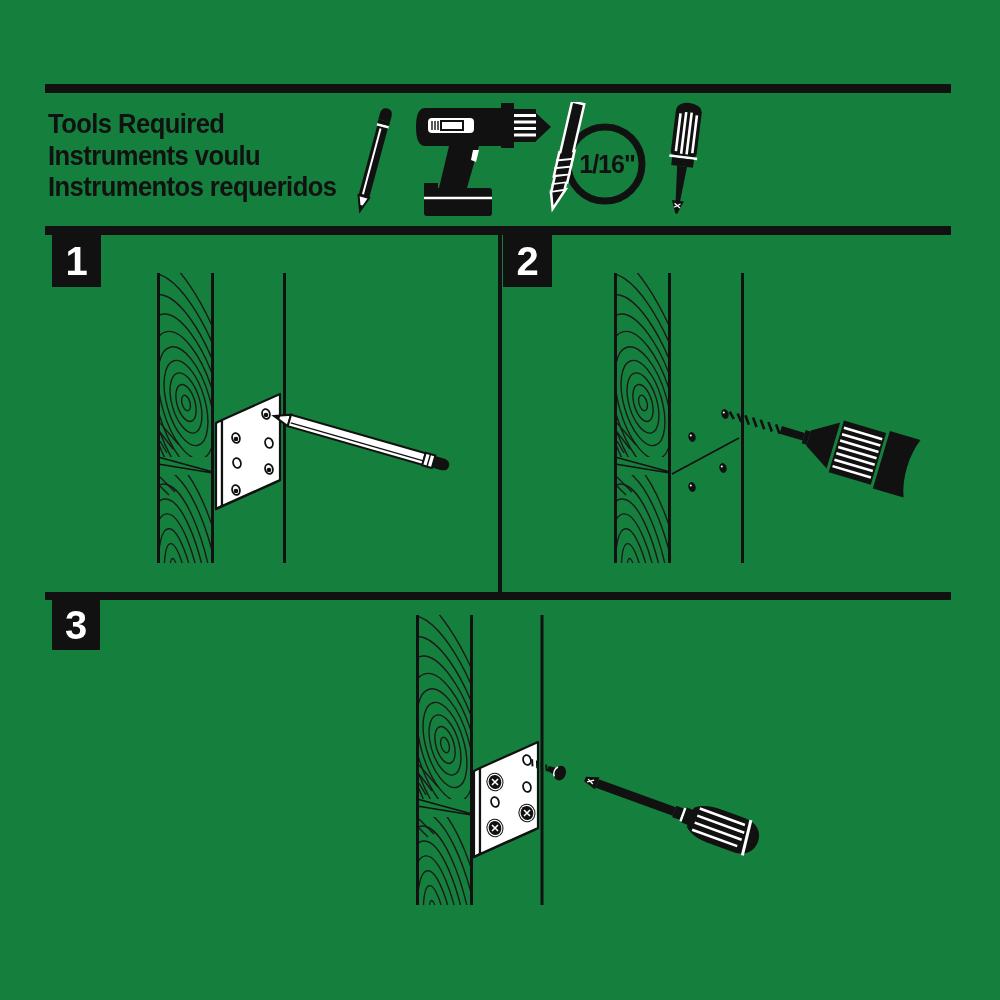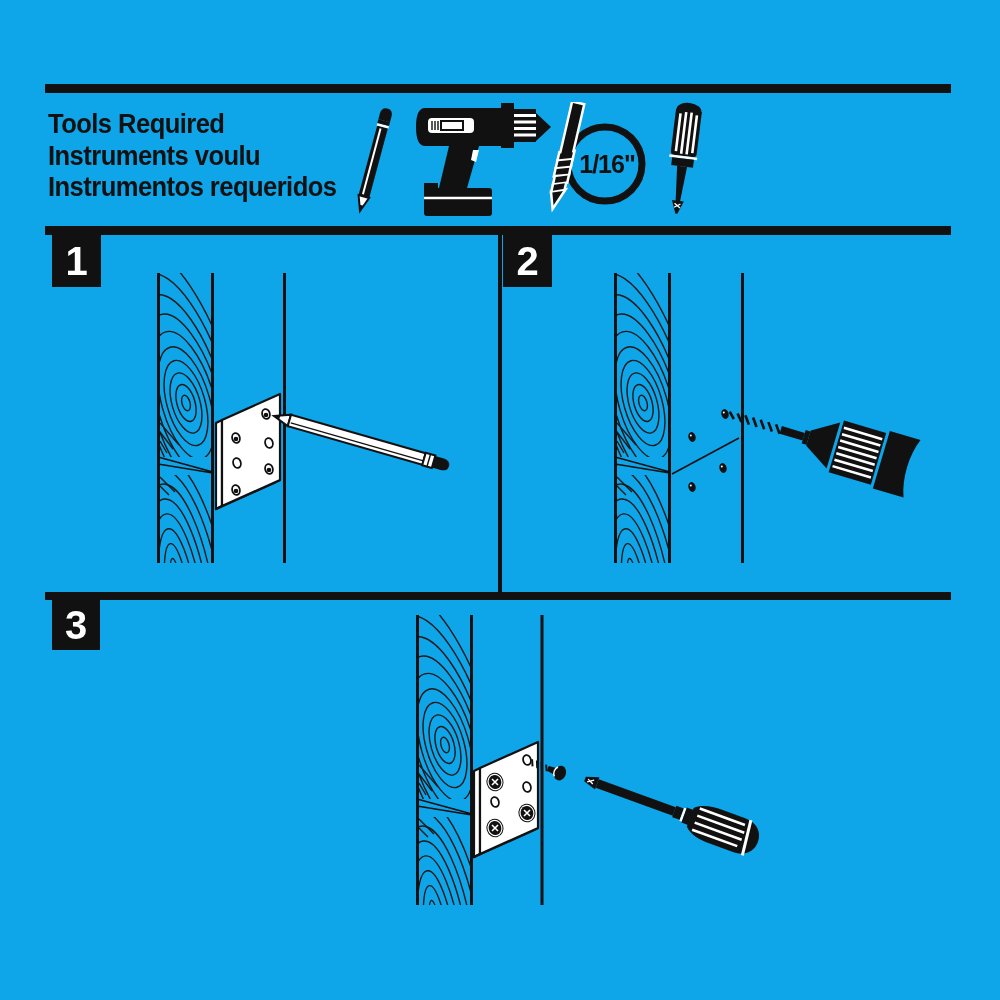--- a/index.html
+++ b/index.html
@@ -1,16 +1,16 @@
 <!DOCTYPE html>
 <html><head>
 <meta charset="utf-8">
 <style>
   html,body{margin:0;padding:0;background:#fff;}
-  .page{position:relative;width:1000px;height:1000px;background:#0ea5e9;overflow:hidden;
+  .page{position:relative;width:1000px;height:1000px;background:#15803d;overflow:hidden;
         font-family:"Liberation Sans",sans-serif;color:#111;}
   .bar{position:absolute;left:45px;width:906px;background:#111;}
   #bar-top{top:84px;height:9px;}
   #bar-mid{top:226px;height:9px;}
   #bar-low{top:592px;height:8px;}
   .tools-title{position:absolute;left:48px;top:108px;font-size:27.5px;font-weight:bold;
       line-height:31.5px;letter-spacing:-0.6px;transform:scaleX(0.93);transform-origin:left top;
       white-space:nowrap;}
   .tool-icons svg{position:absolute;}
   .badge{position:absolute;width:49px;height:52px;background:#111;color:#fff;

